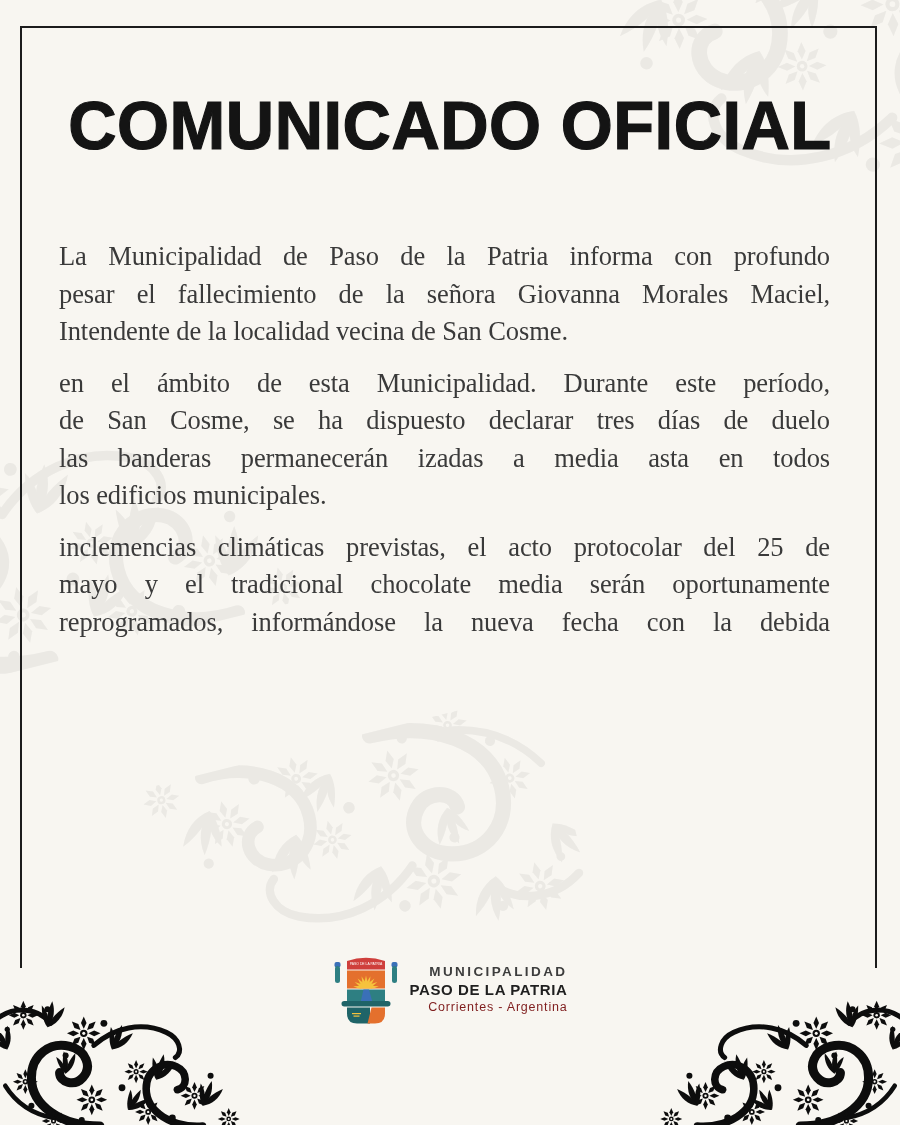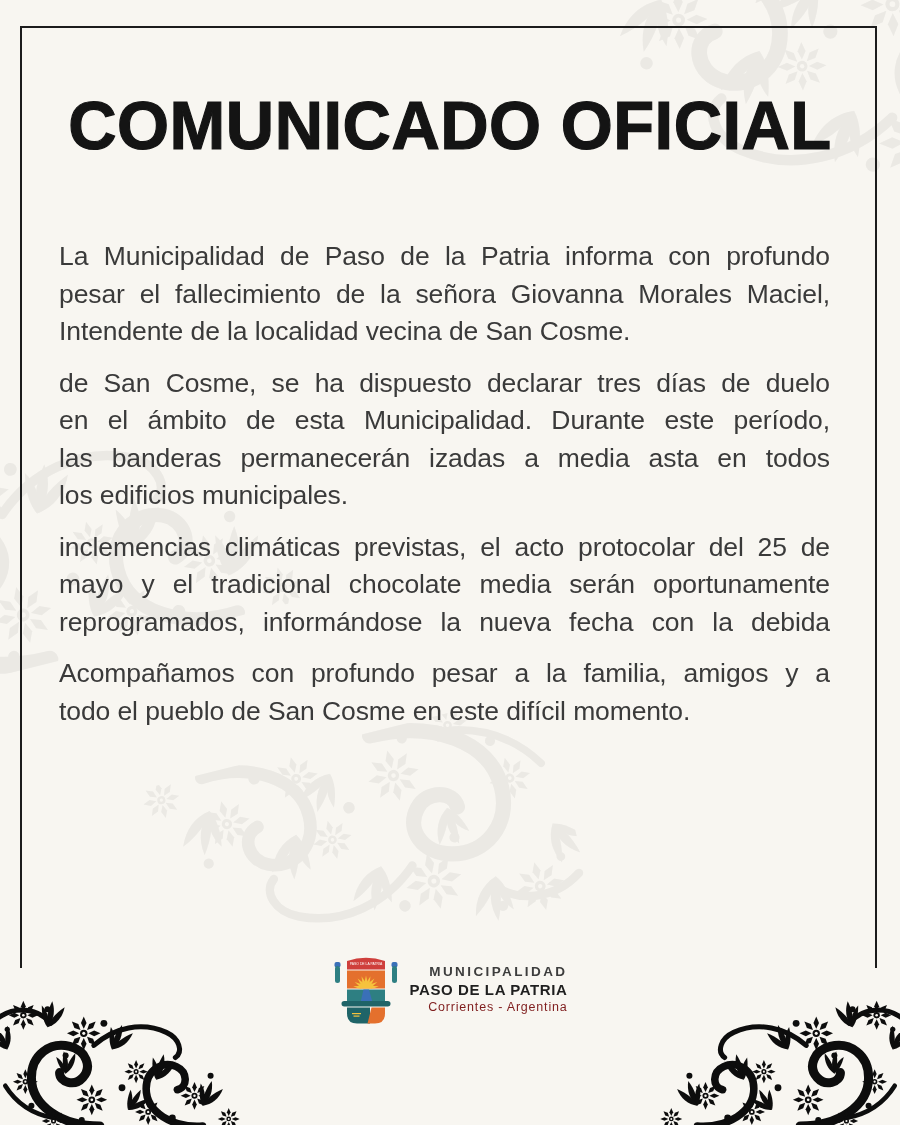--- a/index.html
+++ b/index.html
@@ -24,21 +24,21 @@
     text-align:center;white-space:nowrap;
     font-size:69px;line-height:77px;font-weight:bold;
     color:#141414;-webkit-text-stroke:1.2px #141414;
     transform:scaleX(0.97);transform-origin:center;
     letter-spacing:0.5px;
   }
   .content{
     position:absolute;left:59px;top:238px;width:782px;z-index:2;
     font-size:26.5px;line-height:37.5px;color:#3a3a3a;letter-spacing:-0.1px;
   }
-  .paragraph{margin:0 11px 14px 0;}
+  .paragraph{margin:0 11px 14px 0;font-family:Liberation Serif, serif;}
   .pline{text-align:justify;text-align-last:justify;}
   .pline.end{text-align-last:left;}
 
   
   .logo{
     position:absolute;left:0;right:0;top:952px;z-index:2;
     display:flex;justify-content:center;align-items:center;gap:11px;
   }
   .logo-text{display:flex;flex-direction:column;gap:2px;align-items:flex-end;}
   .logo-line1{font-size:13.5px;font-weight:600;letter-spacing:2.4px;color:#3d3d3d;}
@@ -129,33 +129,29 @@
 
 <div class="title">COMUNICADO OFICIAL</div>
 
 <div class="content">
   <div class="paragraph">
     <div class="pline">La Municipalidad de Paso de la Patria informa con profundo</div>
     <div class="pline">pesar el fallecimiento de la señora Giovanna Morales Maciel,</div>
     <div class="pline end">Intendente de la localidad vecina de San Cosme.</div>
   </div>
   <div class="paragraph">
+    <div class="pline">en el ámbito de esta Municipalidad. Durante este período,</div>
     <div class="pline">de San Cosme, se ha dispuesto declarar tres días de duelo</div>
-    <div class="pline">en el ámbito de esta Municipalidad. Durante este período,</div>
     <div class="pline">las banderas permanecerán izadas a media asta en todos</div>
     <div class="pline end">los edificios municipales.</div>
   </div>
   <div class="paragraph">
     <div class="pline">inclemencias climáticas previstas, el acto protocolar del 25 de</div>
     <div class="pline">mayo y el tradicional chocolate media serán oportunamente</div>
     <div class="pline">reprogramados, informándose la nueva fecha con la debida</div>
-  </div>
-  <div class="paragraph">
-    <div class="pline">Acompañamos con profundo pesar a la familia, amigos y a</div>
-    <div class="pline end">todo el pueblo de San Cosme en este difícil momento.</div>
   </div>
 </div>
 
 <div class="logo">
   <svg class="emblem" viewBox="0 0 66 74" width="66" height="74">
     <defs>
       <clipPath id="sunclip">
           <rect x="14" y="18.5" width="38" height="18"></rect>
         </clipPath>
     </defs>

